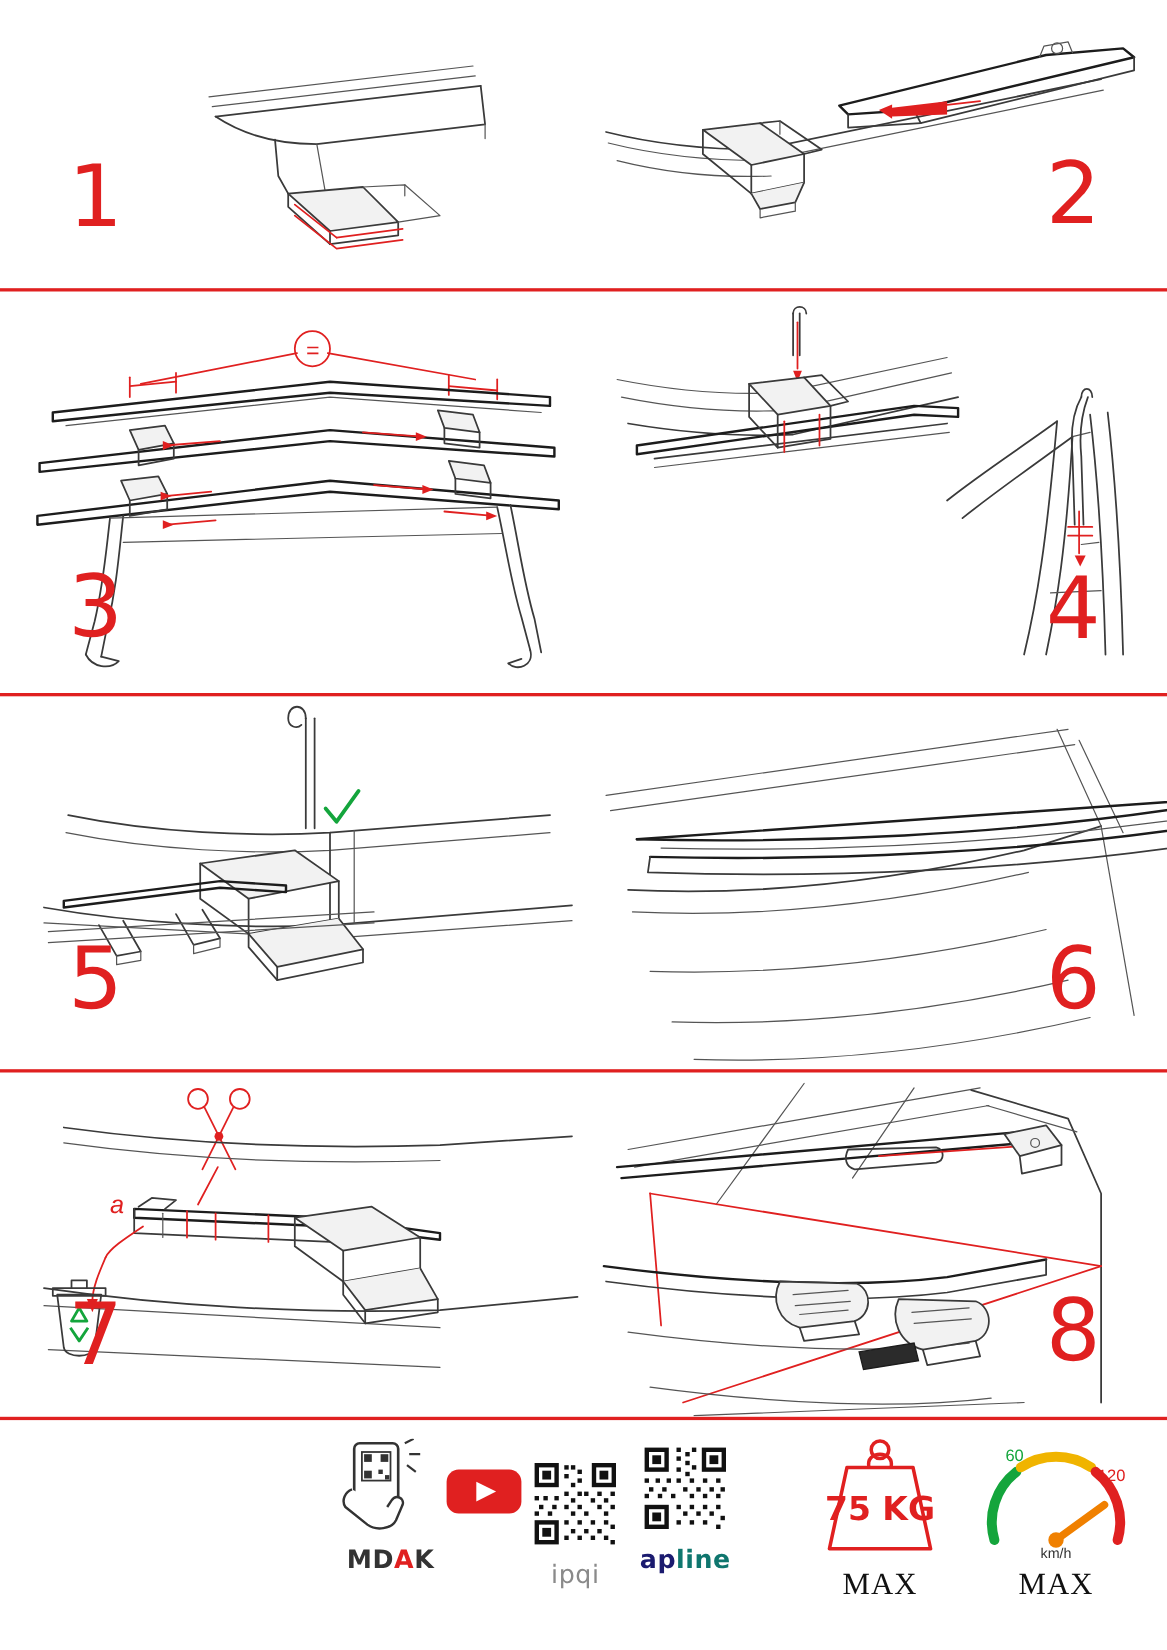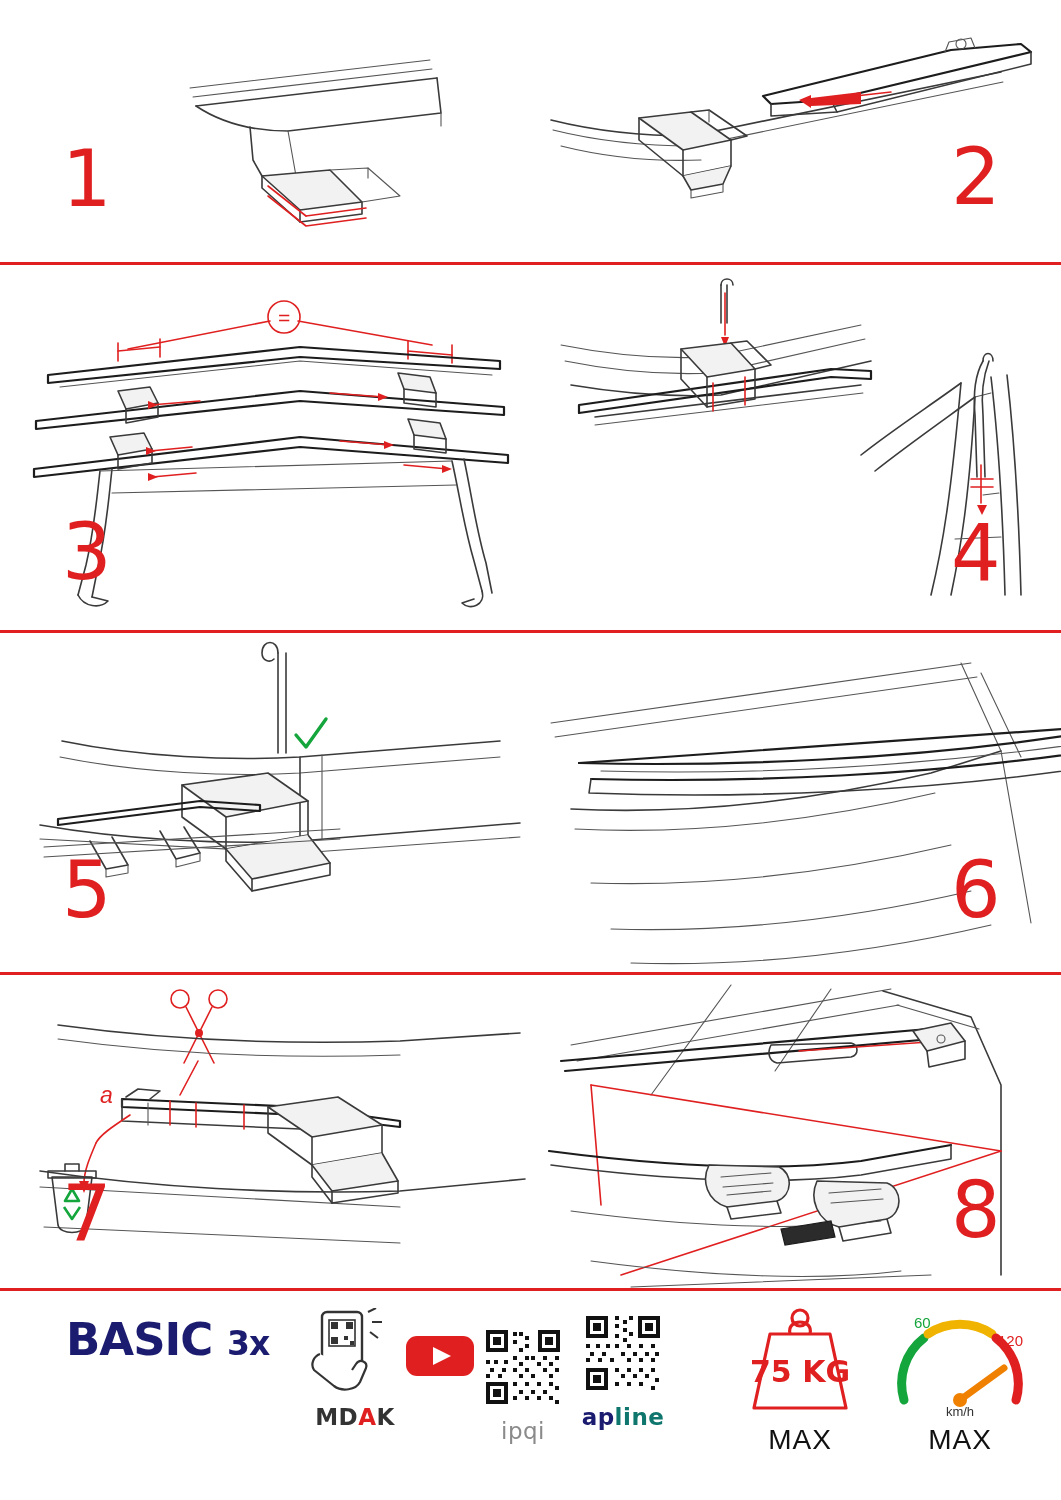--- a/index.html
+++ b/index.html
@@ -158,21 +158,21 @@
     text-align: center;
   }
   .cap-ipqi {
     color: #8a8a8a !important;
     font-weight: 400 !important;
   }
   .cap-apline .ap { color: #1b1b6f; }
   .cap-apline .line { color: #0f766e; }
   .cap-mdak .a { color: #e02020; }
   .maxlabel {
-    font-family: Liberation Sans, sans-serif;
+    font-family: Liberation Serif, serif;
     font-size: 28px;
     font-weight: 400;
     color: #111;
     text-align: center;
     letter-spacing: 1px;
   }
   .weighttxt {
     fill: #e02020;
     font-family: "DejaVu Sans", sans-serif;
     font-weight: 700;
@@ -519,24 +519,20 @@
           <circle cx="410" cy="64" r="4" class="ln-thin"></circle>
         </g>
       </svg>
     </div>
     <div class="step-num" style="left:420px;top:196px;">8</div>
   </div>
 
   <div class="footer">
 
     <div class="brandblock">
-      <div class="brand-basic">
-        <span>BASIC</span>
-        <span class="x">3x</span>
-      </div>
     </div>
 
     <div class="logoitem" style="left:300px;top:18px;width:110px;">
       <svg width="110" height="86" viewBox="0 0 110 86">
         <rect x="22" y="4" width="40" height="62" rx="5" fill="none" stroke="#333" stroke-width="2.4"></rect>
         <rect x="29" y="12" width="26" height="26" fill="none" stroke="#333" stroke-width="1.6"></rect>
         <rect x="31" y="14" width="7" height="7" fill="#333"></rect>
         <rect x="46" y="14" width="7" height="7" fill="#333"></rect>
         <rect x="31" y="29" width="7" height="7" fill="#333"></rect>
         <rect x="44" y="28" width="4" height="4" fill="#333"></rect>

